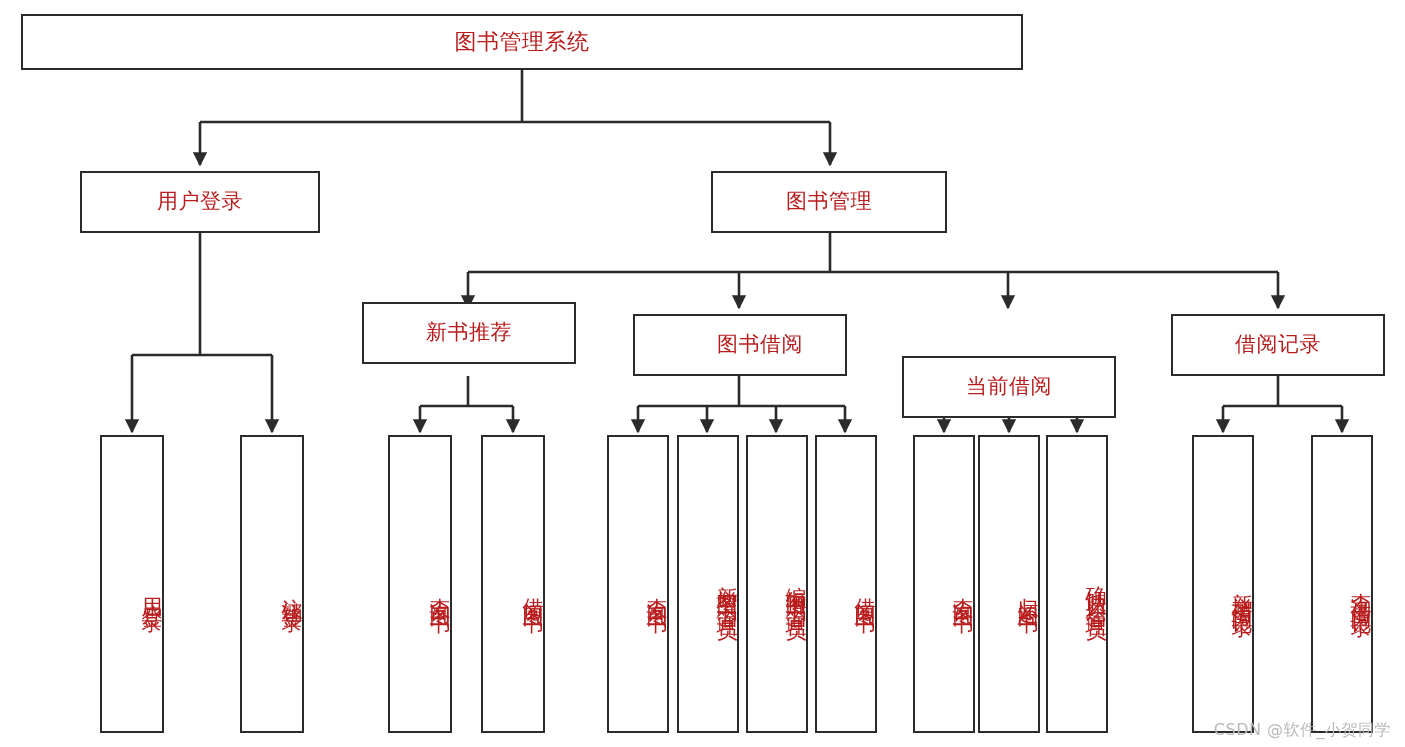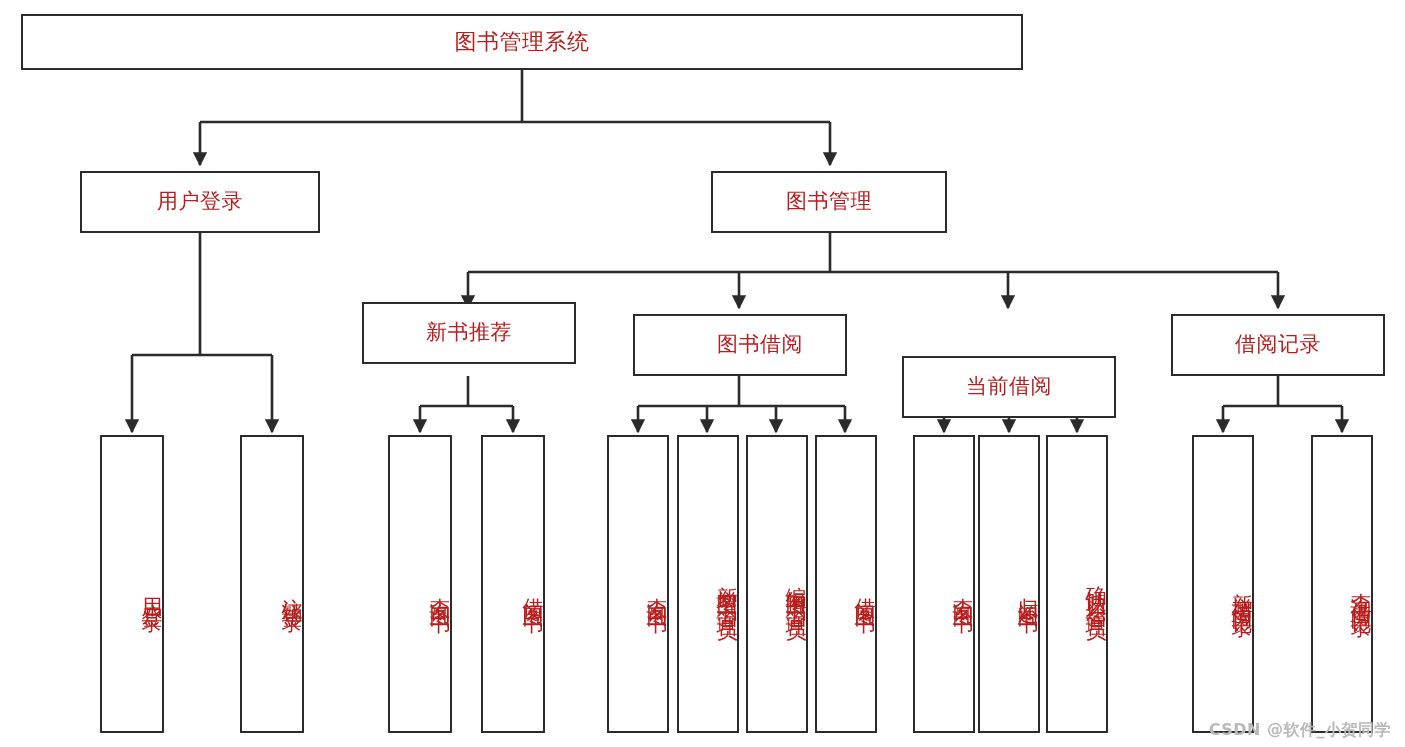--- a/index.html
+++ b/index.html
@@ -57,21 +57,20 @@
   }
   .watermark {
     position: absolute;
     right: 14px;
     bottom: 6px;
     font-size: 16px;
     color: #b9b9b9;
     letter-spacing: 0.5px;
     z-index: 3;
     white-space: nowrap;
-    font-weight: bold;
   }
 </style>
 </head>
 <body>
 
 <div id="canvas">
 
   <svg id="edges" viewBox="0 0 1405 747" xmlns="http://www.w3.org/2000/svg">
     <defs>
       <marker id="arw" viewBox="0 0 10 10" refX="9" refY="5" markerWidth="5.5" markerHeight="5.5" orient="auto-start-reverse">

